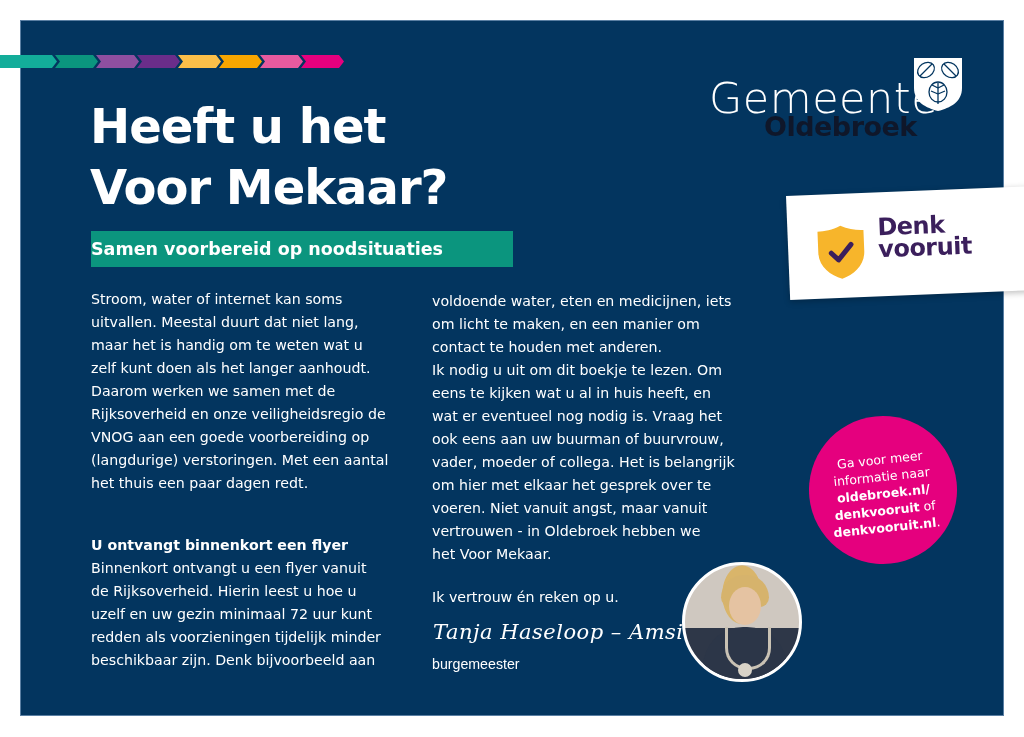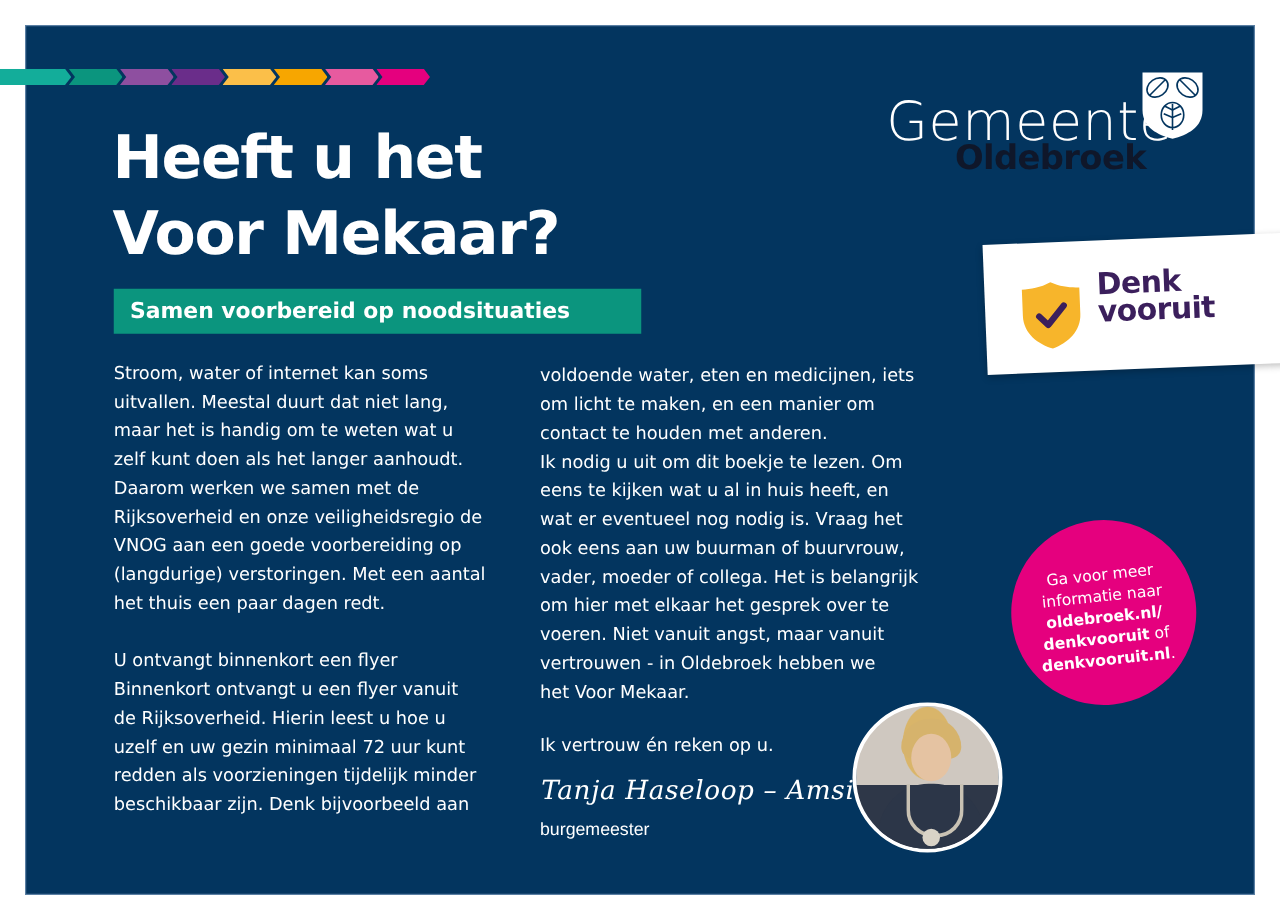--- a/index.html
+++ b/index.html
@@ -20,31 +20,31 @@
   }
   .stripe .seg.first { clip-path: polygon(0 0, calc(100% - 5px) 0, 100% 50%, calc(100% - 5px) 100%, 0 100%); width:57px; }
   .headline {
     position:absolute; left:90px; top:96px; margin:0;
     color:#ffffff; font-family:"DejaVu Sans", sans-serif; font-weight:bold;
     font-size:48px; line-height:61px; letter-spacing:-1px;
   }
   .subhead {
     position:absolute; left:91px; top:231px; width:422px; height:36px;
     background:#0b957e; color:#ffffff; font-family:"DejaVu Sans", sans-serif;
-    font-weight:bold; font-size:17.5px; line-height:36px; box-sizing:border-box; padding-left:13px;
+    font-weight:bold; font-size:17.5px; line-height:36px; box-sizing:border-box; 
   }
   .col {
     position:absolute; color:#ffffff; font-family:"DejaVu Sans", sans-serif;
     font-size:14.2px; line-height:23px; margin:0;
   }
   .col p { margin:0; }
   .col1 { left:91px; top:288px; width:330px; }
   .col2 { left:432px; top:290px; width:330px; }
   .col .gap { height:23px; }
-  .col .bold { font-weight:normal; }
+  .col .bold { font-weight:bold;margin-top:16px; }
   .signature {
     position:absolute; left:433px; top:620px; color:#ffffff;
     font-family:"DejaVu Serif", serif; font-style:italic; font-size:21px; letter-spacing:0.5px;
   }
   .role { position:absolute; left:432px; top:656px; color:#fff; font-family:Liberation Sans, sans-serif; font-size:14.2px; }
   .trust { position:absolute; left:432px; top:589px; color:#fff; font-family:"DejaVu Sans", sans-serif; font-size:14.2px; }
   .portrait {
     position:absolute; left:681px; top:560px; width:100px; height:124px; border-radius:50%;
     width:120px; height:120px; left:682px; top:562px;
     border:3px solid #ffffff; box-sizing:border-box; overflow:hidden;

